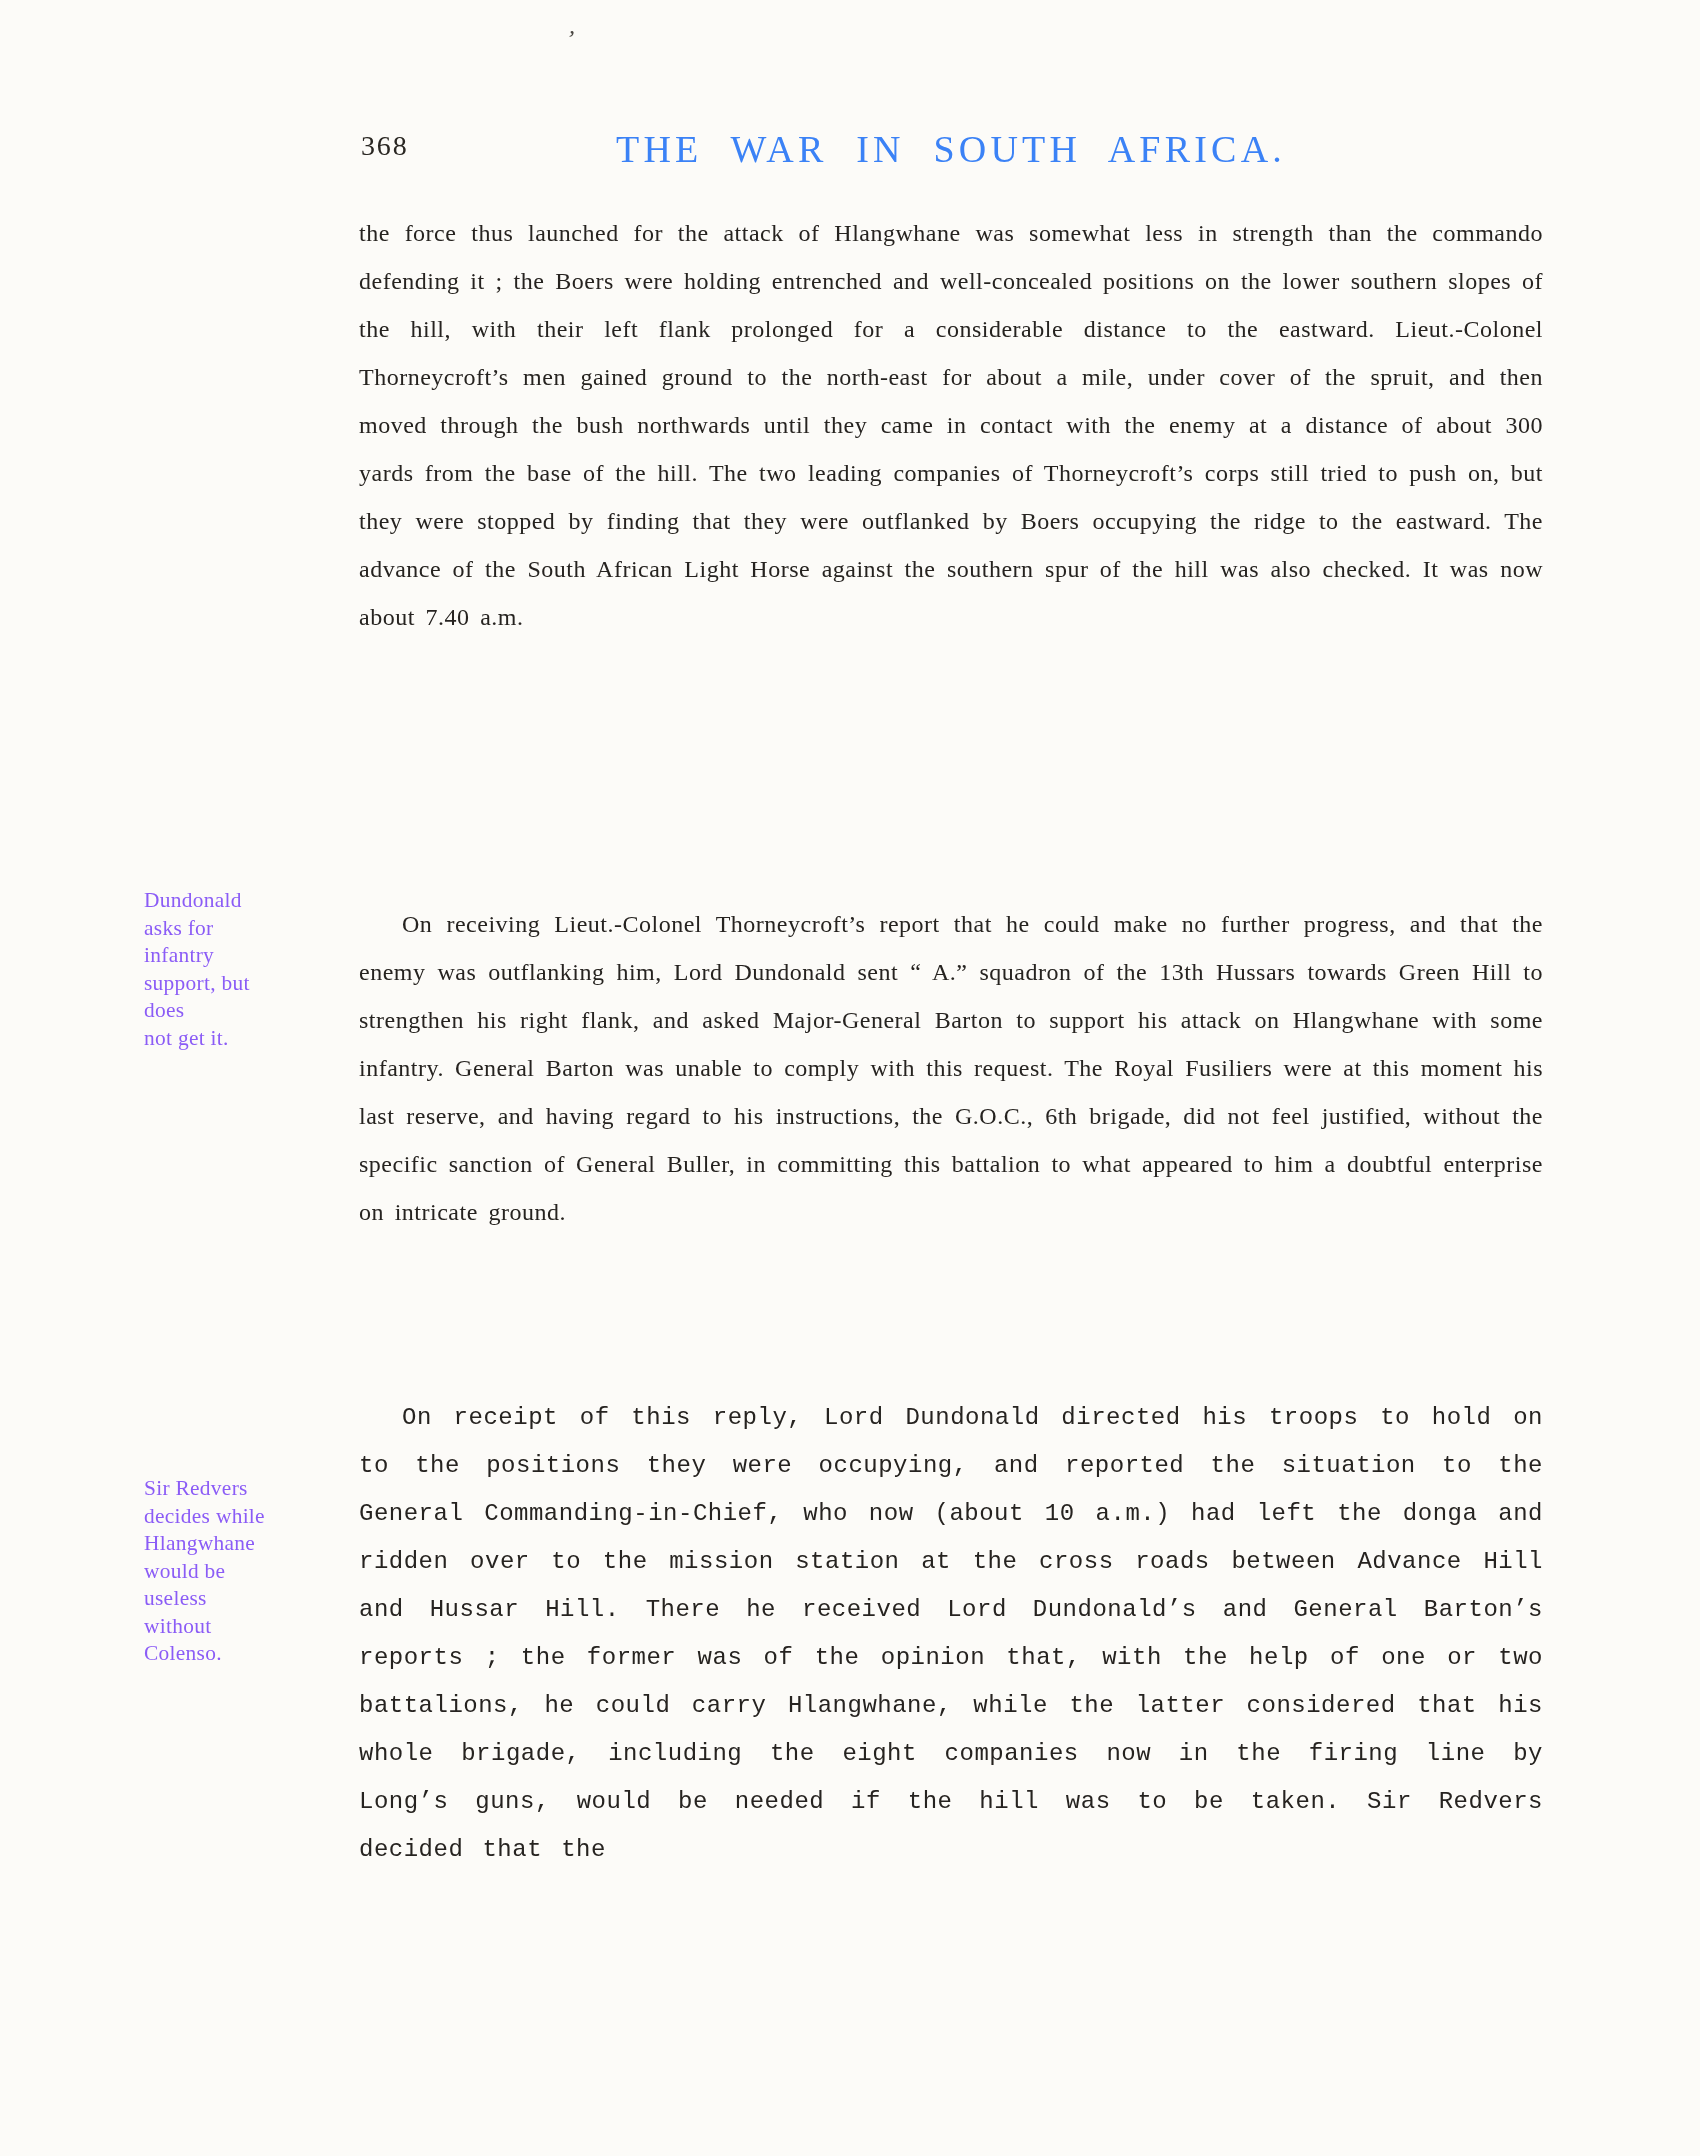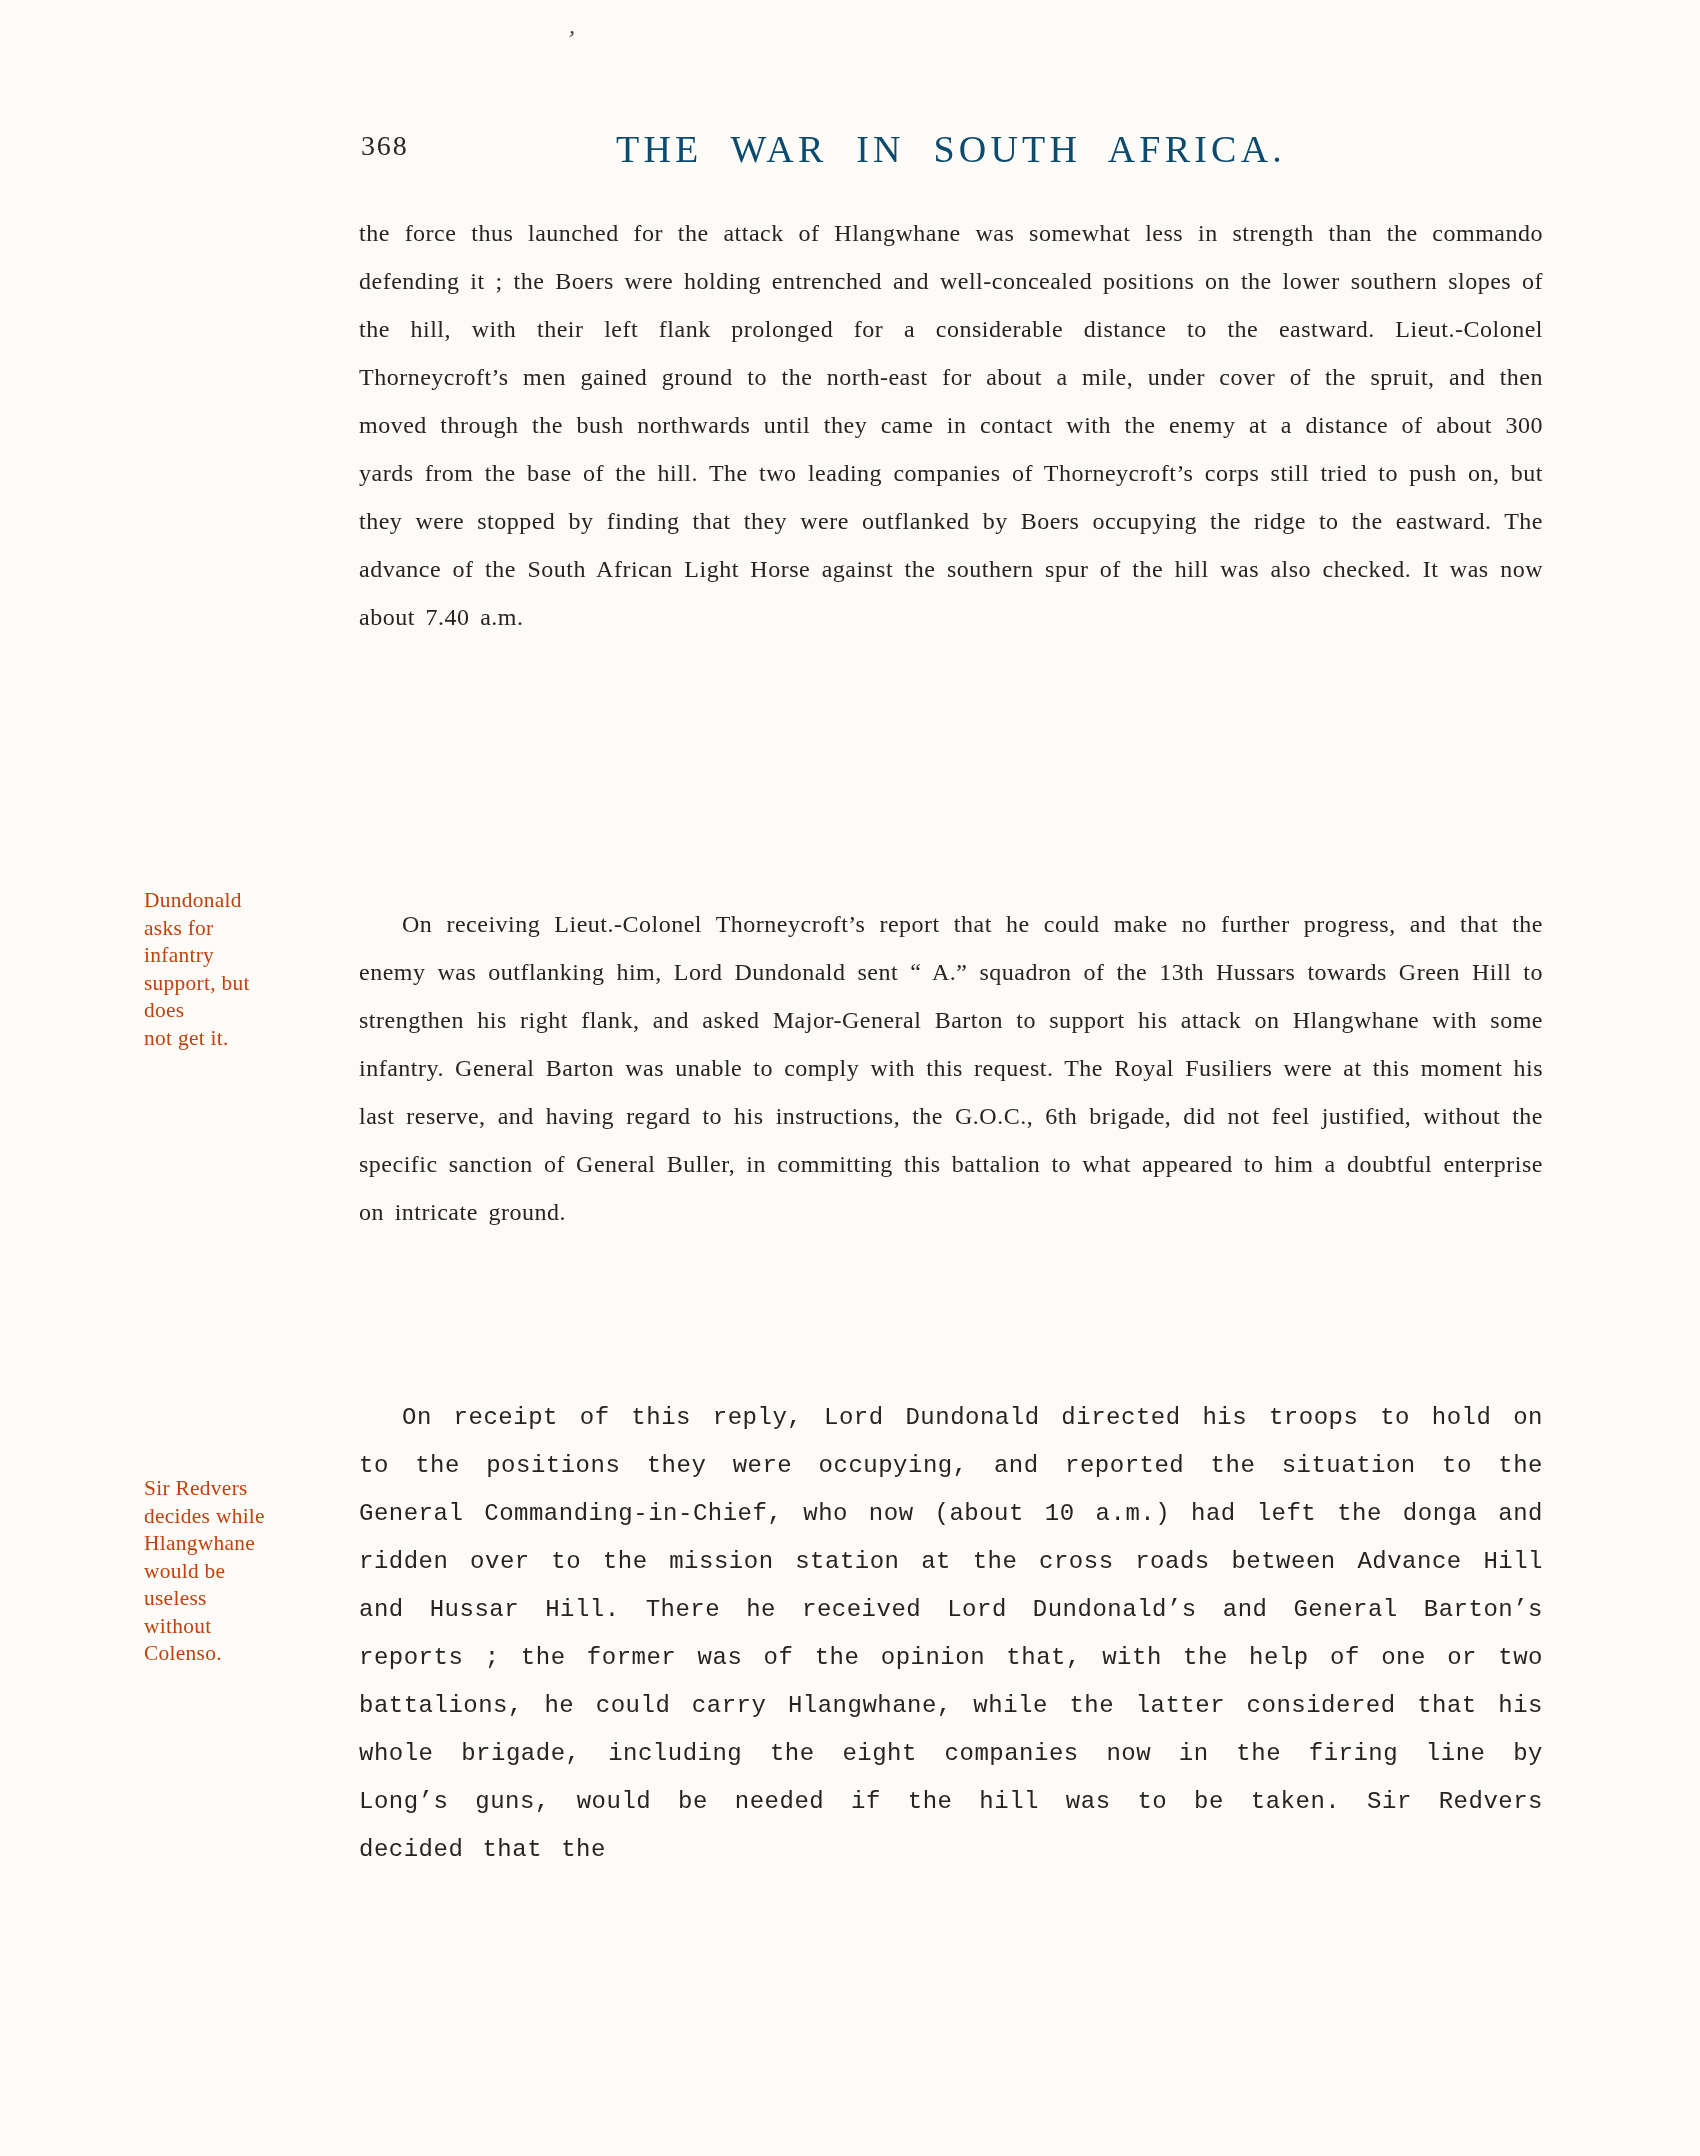--- a/index.html
+++ b/index.html
@@ -42,21 +42,21 @@
   }
   .running-title {
     position: absolute;
     left: 0;
     right: 0;
     top: 0;
     text-align: center;
     font-size: 38px;
     letter-spacing: 4.2px;
     word-spacing: 15px;
-    color: #0c4a6e;
+    color: #3b82f6;
     white-space: nowrap;
   }
   .body-text {
     position: absolute;
     left: 359px;
     width: 1184px;
   }
   .para {
     position: absolute;
     left: 0;
@@ -72,21 +72,21 @@
   .para-1 { top: 209px; }
   .para-2 { top: 900px; text-indent: 43px; }
   .para-3 { top: 1394px; text-indent: 43px; font-family: Liberation Mono, monospace; }
   .margin-note {
     position: absolute;
     left: 144px;
     width: 200px;
     font-size: 21.4px;
     line-height: 27.5px;
     white-space: pre-line;
-    color: #c2410c;
+    color: #8b5cf6;
     letter-spacing: 0.3px;
   }
   .note-1 { top: 887px; }
   .note-2 { top: 1475px; }
 </style>
 </head>
 <body>
 
 <div class="page">
 

